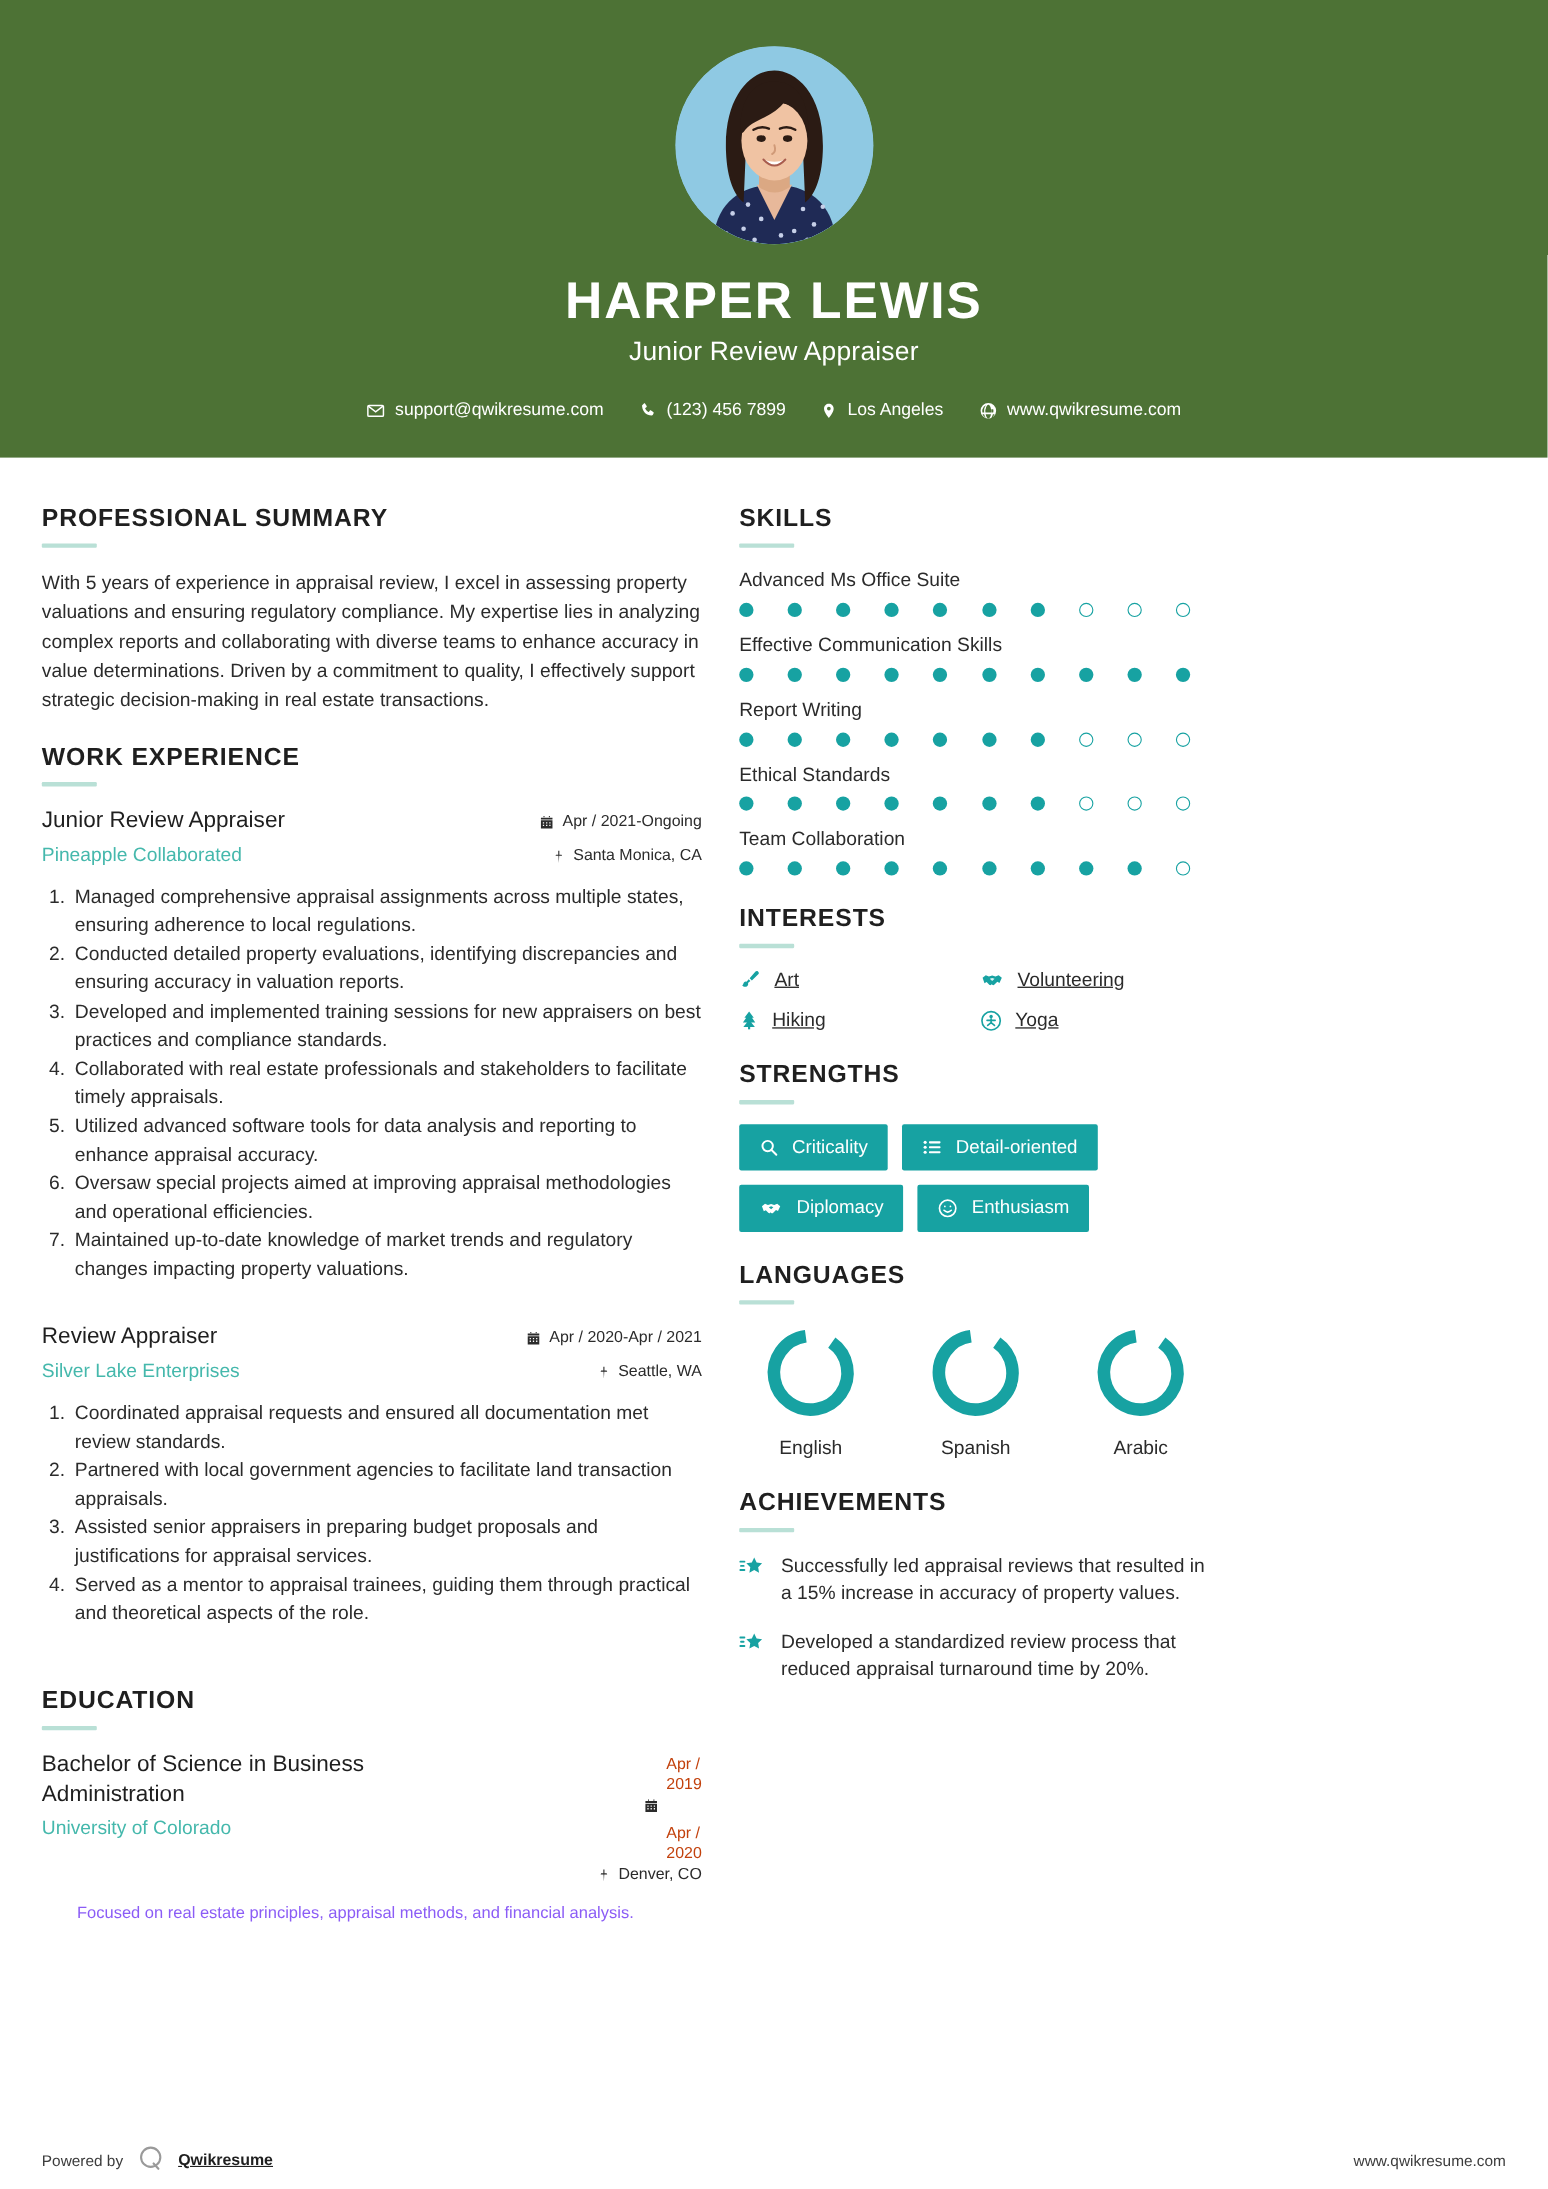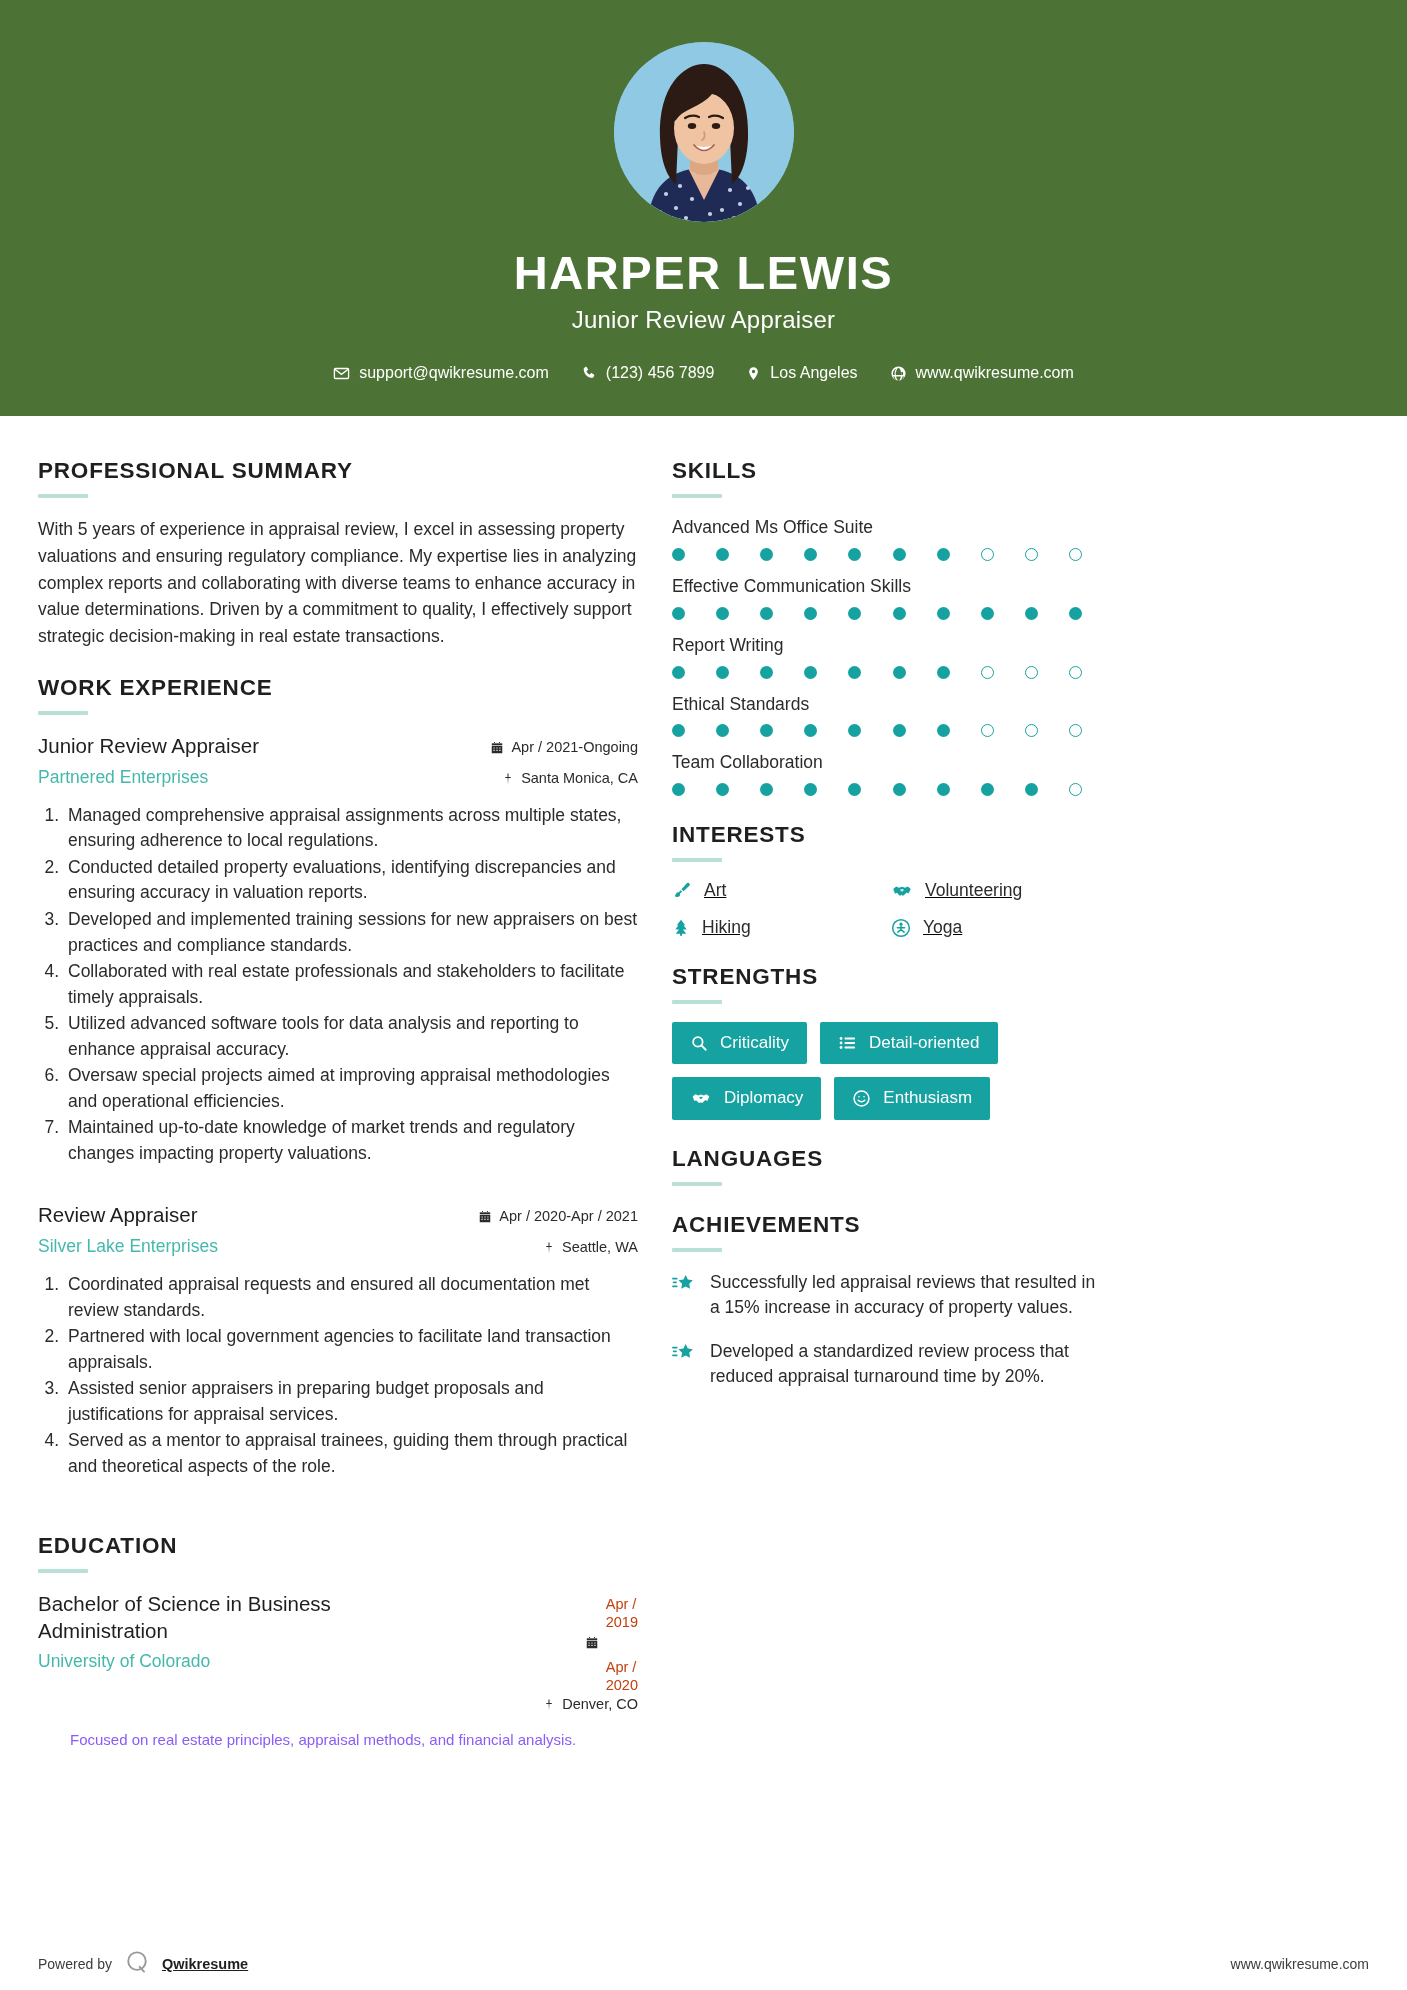--- a/index.html
+++ b/index.html
@@ -404,21 +404,21 @@
       </div>
 
       <div class="section">
         <div class="sec-title">WORK EXPERIENCE</div>
         <div class="sec-rule"></div>
 
         <div class="entry">
           <div class="entry-head">
             <div class="entry-left">
               <div class="entry-role">Junior Review Appraiser</div>
-              <div class="entry-company">Partnered Enterprises</div>
+              <div class="entry-company">Pineapple Collaborated</div>
             </div>
             <div class="entry-right">
               <div class="meta-line">
                 <span>
                   <svg width="14" height="14" viewBox="0 0 24 24" fill="#2b2b2b">
                     <path d="M7 1.5h1.6v2H7zM15.4 1.5H17v2h-1.6z"></path>
                     <path d="M3 4h18v3H3z"></path>
                     <path d="M3 8v13h18V8H3zm3 3h2v2H6v-2zm5 0h2v2h-2v-2zm5 0h2v2h-2v-2zM6 15h2v2H6v-2zm5 0h2v2h-2v-2zm5 0h2v2h-2v-2z"></path>
                   </svg>
                 </span>
@@ -703,20 +703,40 @@
               </svg>
             </span>
             <span>Enthusiasm</span>
           </div>
         </div>
       </div>
 
       <div class="section">
         <div class="sec-title">LANGUAGES</div>
         <div class="sec-rule"></div>
+        <div class="lang-row">
+          <div class="lang-item">
+            <svg width="88" height="88" viewBox="0 0 100 100">
+              <circle class="donut-arc" cx="50" cy="50" r="38" fill="none" stroke="#17a2a2" stroke-width="13" stroke-linecap="butt" transform="rotate(-55 50 50)" stroke-dasharray="210.10971667208534 28.65132500073892"></circle>
+            </svg>
+            <div class="lang-label">English</div>
+          </div>
+          <div class="lang-item">
+            <svg width="88" height="88" viewBox="0 0 100 100">
+              <circle class="donut-arc" cx="50" cy="50" r="38" fill="none" stroke="#17a2a2" stroke-width="13" stroke-linecap="butt" transform="rotate(-55 50 50)" stroke-dasharray="210.10971667208534 28.65132500073892"></circle>
+            </svg>
+            <div class="lang-label">Spanish</div>
+          </div>
+          <div class="lang-item">
+            <svg width="88" height="88" viewBox="0 0 100 100">
+              <circle class="donut-arc" cx="50" cy="50" r="38" fill="none" stroke="#17a2a2" stroke-width="13" stroke-linecap="butt" transform="rotate(-55 50 50)" stroke-dasharray="210.10971667208534 28.65132500073892"></circle>
+            </svg>
+            <div class="lang-label">Arabic</div>
+          </div>
+        </div>
       </div>
 
       <div class="section">
         <div class="sec-title">ACHIEVEMENTS</div>
         <div class="sec-rule"></div>
         <div class="ach">
           <span>
             <svg width="24" height="22" viewBox="0 0 26 24" fill="#17a2a2">
               <path d="M14.8 2.2l2.4 4.9 5.4.8-3.9 3.8.9 5.4-4.8-2.5-4.8 2.5.9-5.4-3.9-3.8 5.4-.8z"></path>
               <rect x="0" y="5.2" width="6" height="1.9" rx=".9"></rect>

